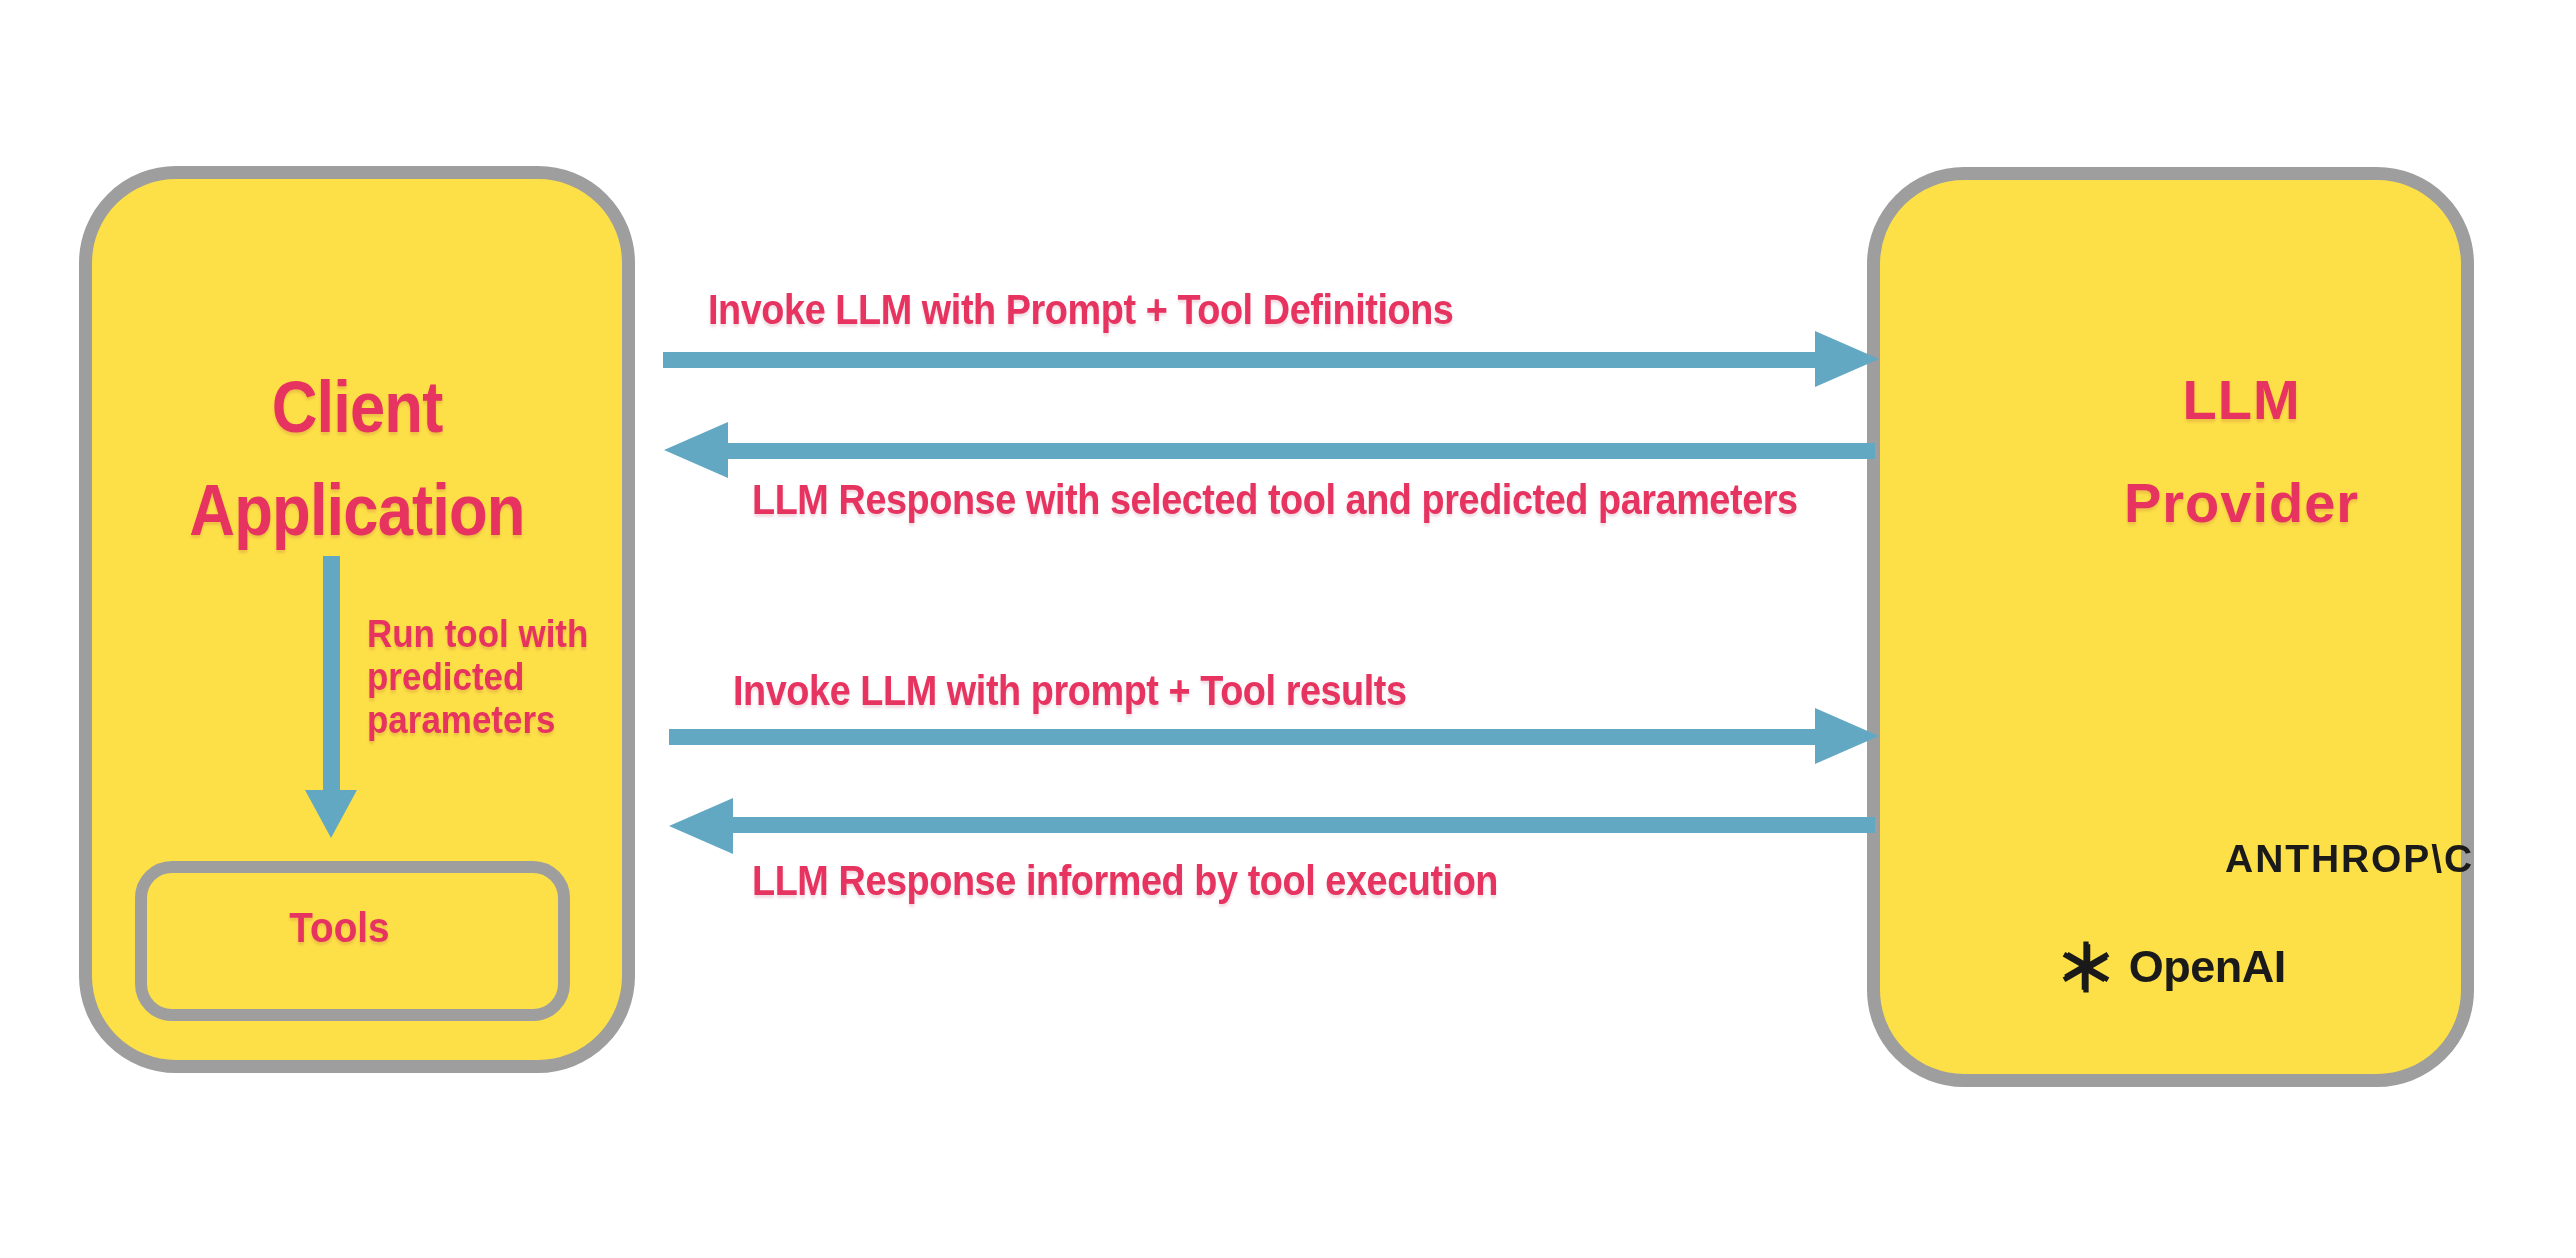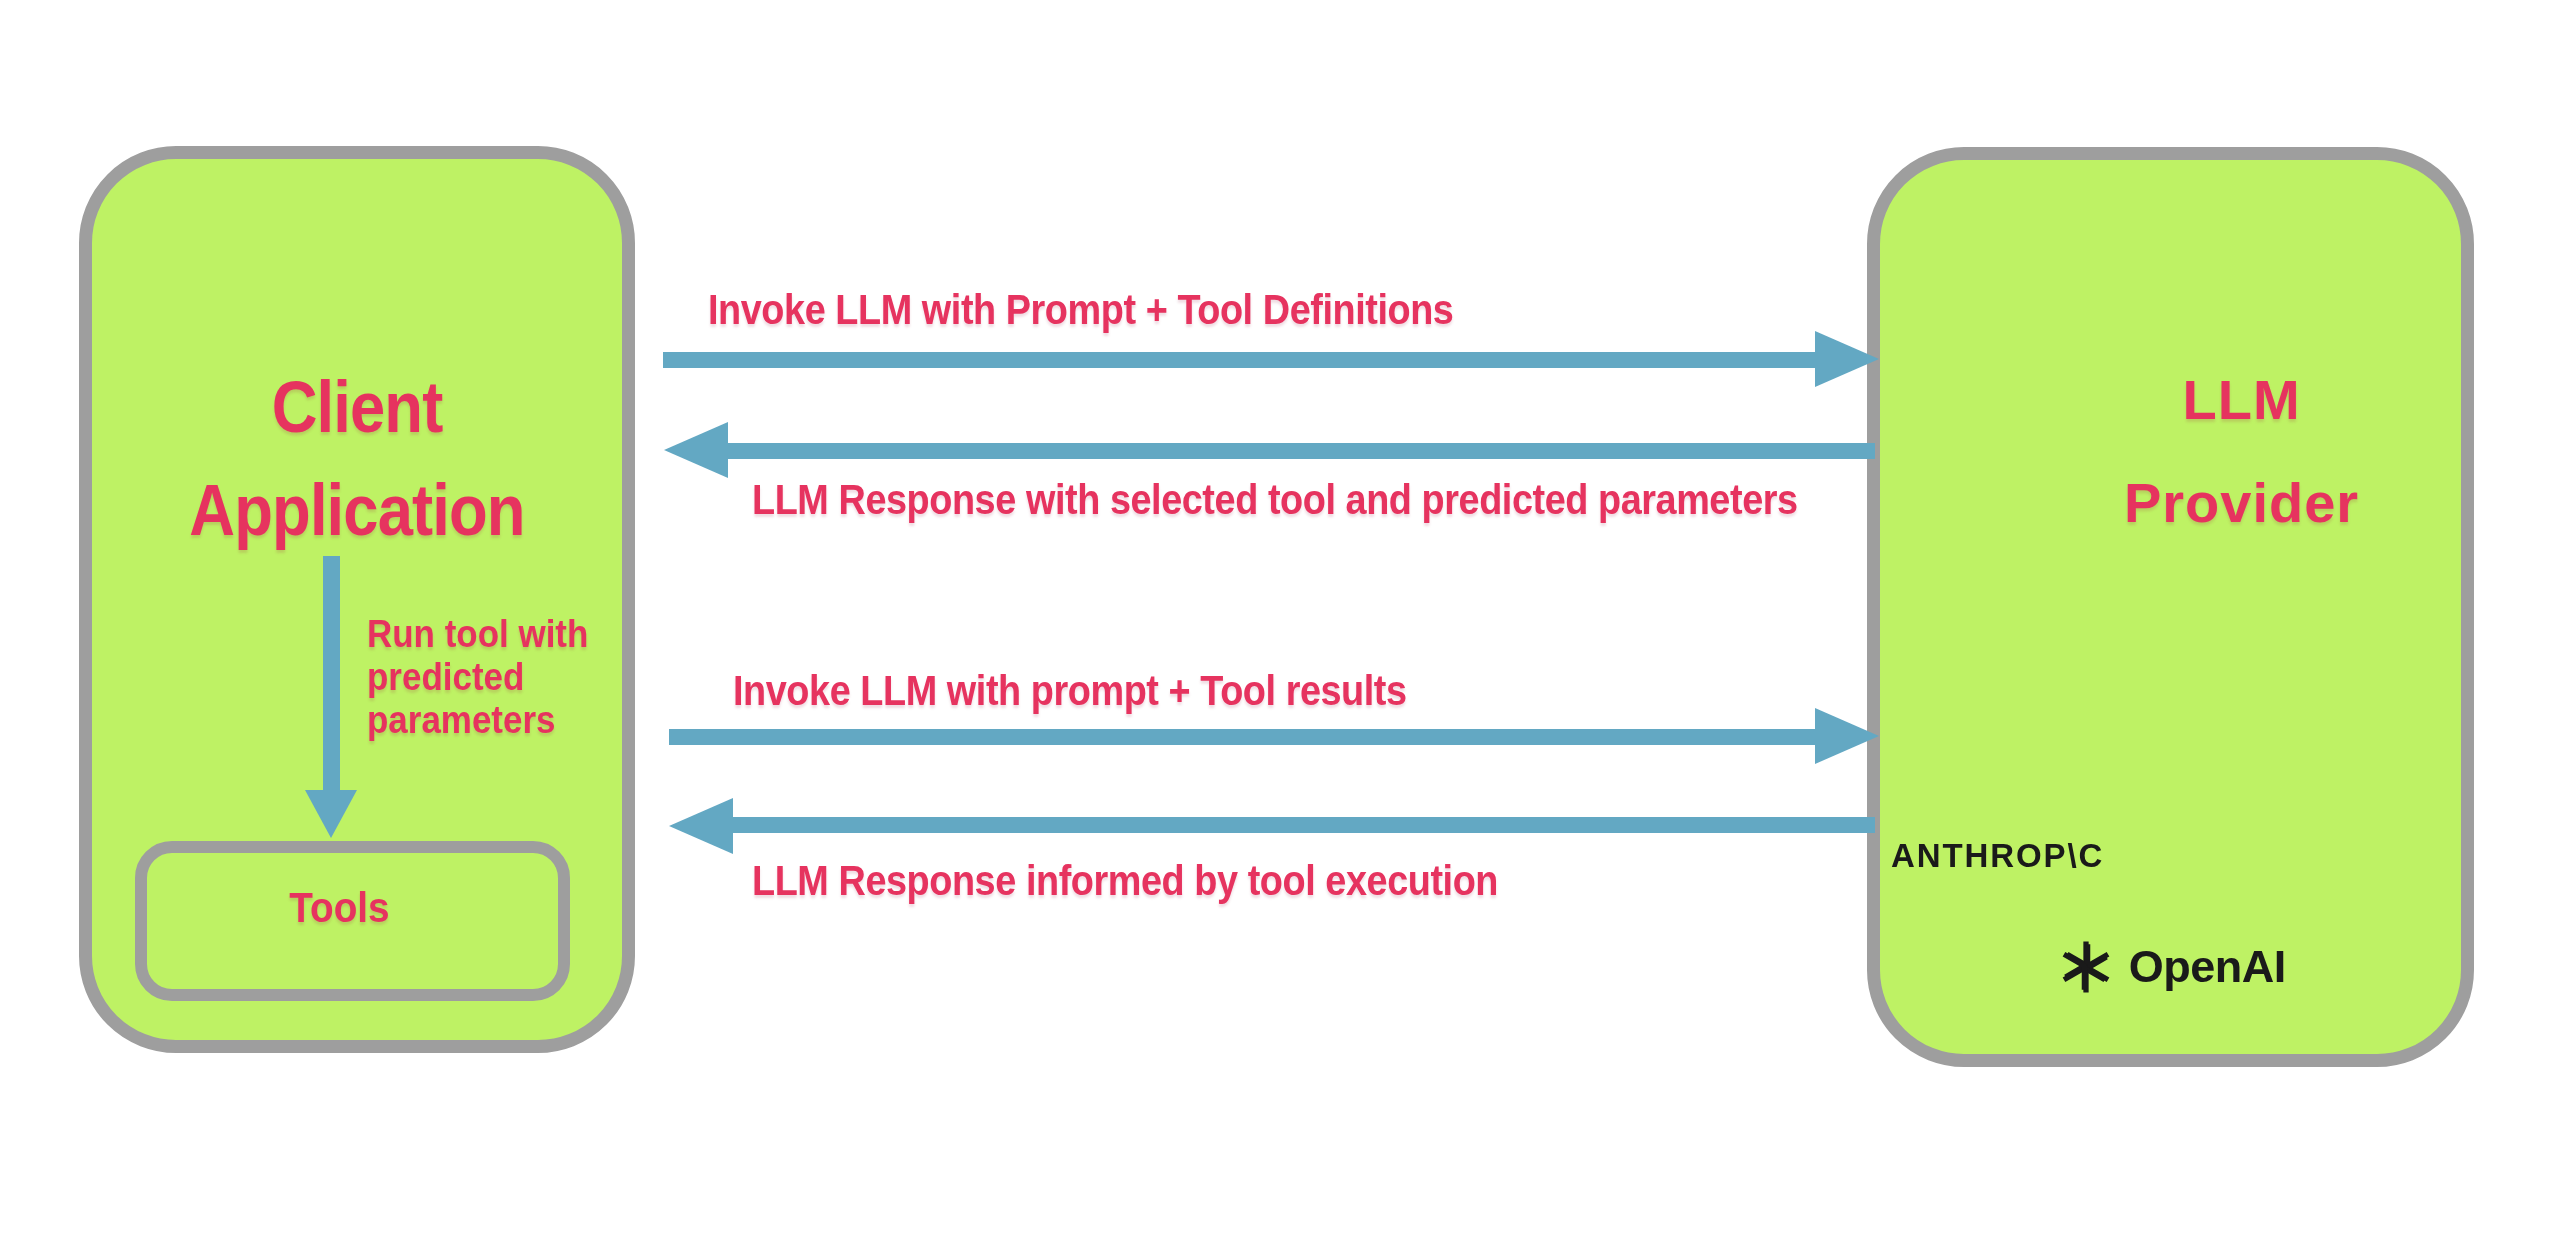--- a/index.html
+++ b/index.html
@@ -6,21 +6,21 @@
     --pink:#E6335F;
     --blue:#63A8C3;
     --gray:#9E9E9E;
     --ink:#1A1A1A;
   }
   html,body{margin:0;padding:0;background:#fff;}
   #canvas{
     position:relative;width:2576px;height:1258px;background:#ffffff;overflow:hidden;
     font-family:"Liberation Sans","DejaVu Sans",sans-serif;
   }
-  .box{position:absolute;box-sizing:border-box;background:#bef264;border:13.5px solid var(--gray);}
+  .box{position:absolute;box-sizing:border-box;background:#fde047;border:13.5px solid var(--gray);margin-top:20px;}
   #client-box{left:79px;top:146px;width:556px;height:907px;border-radius:97px;}
   #provider-box{left:1867px;top:147px;width:607px;height:920px;border-radius:97px;}
   #tools-box{left:135px;top:841px;width:435px;height:160px;border-radius:37px;border-width:12.6px;}
 
   .box-title{
     position:absolute;text-align:center;color:var(--pink);font-weight:700;
     white-space:pre-line;text-shadow:0 2.9px 2.9px rgba(150,20,60,0.15);
   }
   #client-title{left:79px;top:356px;width:556px;font-size:72px;line-height:103px;
     transform:scaleX(0.88);transform-origin:50% 0;letter-spacing:-1px;}
@@ -58,22 +58,22 @@
   #a2-head{left:664px;top:422px;}
   #a2-shaft{left:725px;top:443px;width:1150px;height:16.4px;}
   #a3-shaft{left:669px;top:729px;width:1146px;height:16.4px;}
   #a3-head{left:1815px;top:708px;}
   #a4-head{left:669px;top:798px;}
   #a4-shaft{left:730px;top:817px;width:1145px;height:16.4px;}
   #v-shaft{left:323px;top:556px;width:17.4px;height:237px;}
   #v-head{left:305px;top:790px;}
 
   #anthropic-wordmark{
-    position:absolute;left:1867px;top:837px;width:607px;text-align:left;
-    color:var(--ink);font-weight:700;font-size:33px;letter-spacing:1.9px;white-space:nowrap;padding-left:24px;
+    position:absolute;left:1867px;top:837px;width:607px;text-align:right;
+    color:var(--ink);font-weight:700;font-size:39px;letter-spacing:1.9px;white-space:nowrap;
   }
   #openai-row{
     position:absolute;left:1867px;top:902px;width:607px;height:66px;
     display:flex;align-items:center;justify-content:center;gap:11.6px;margin-top:32px;
   }
   #openai-row svg{display:block;}
   #openai-wordmark{color:var(--ink);font-weight:700;font-size:45px;letter-spacing:-0.5px;}
 </style>
 </head>
 <body>

